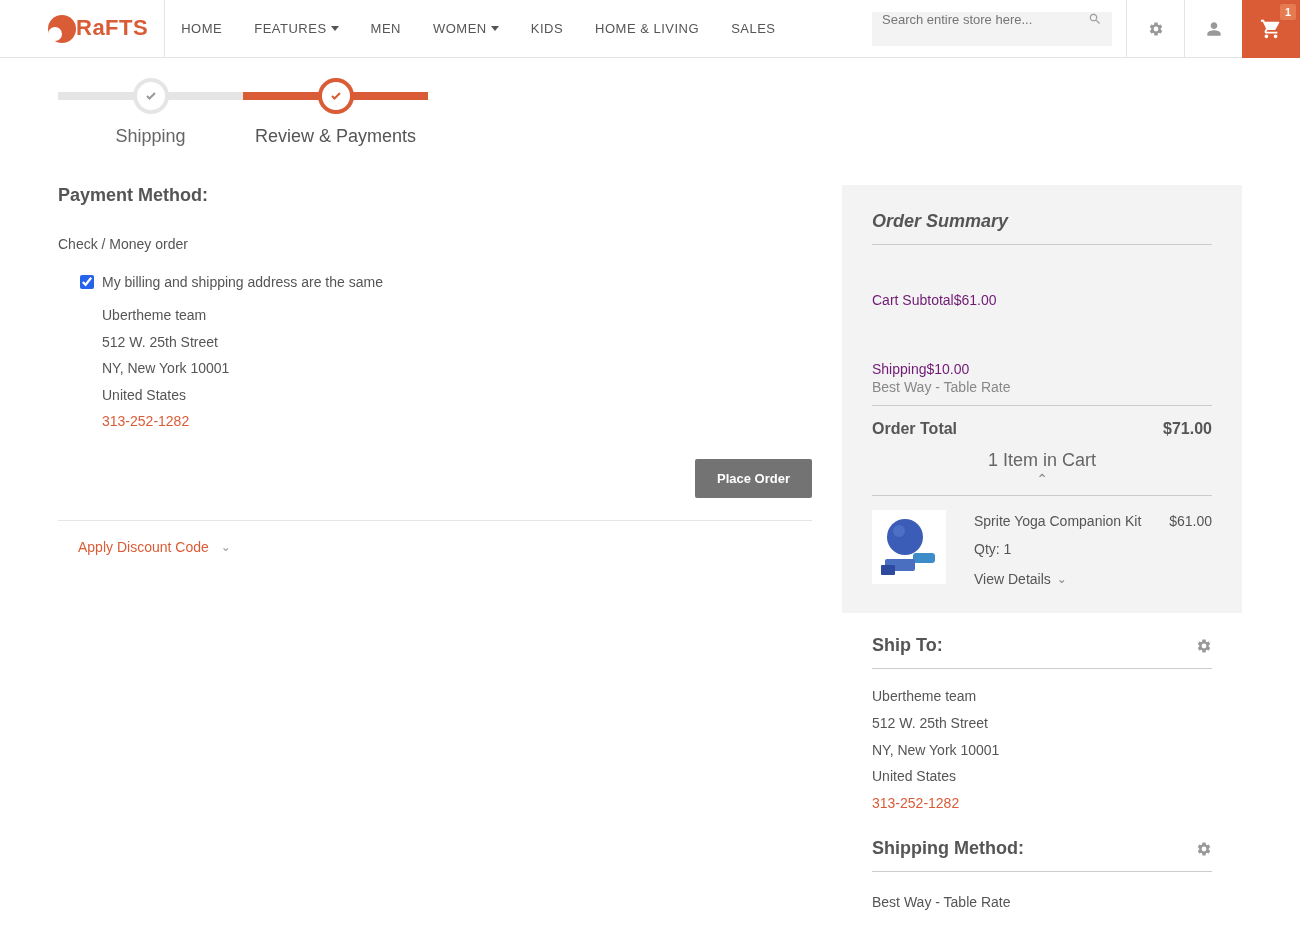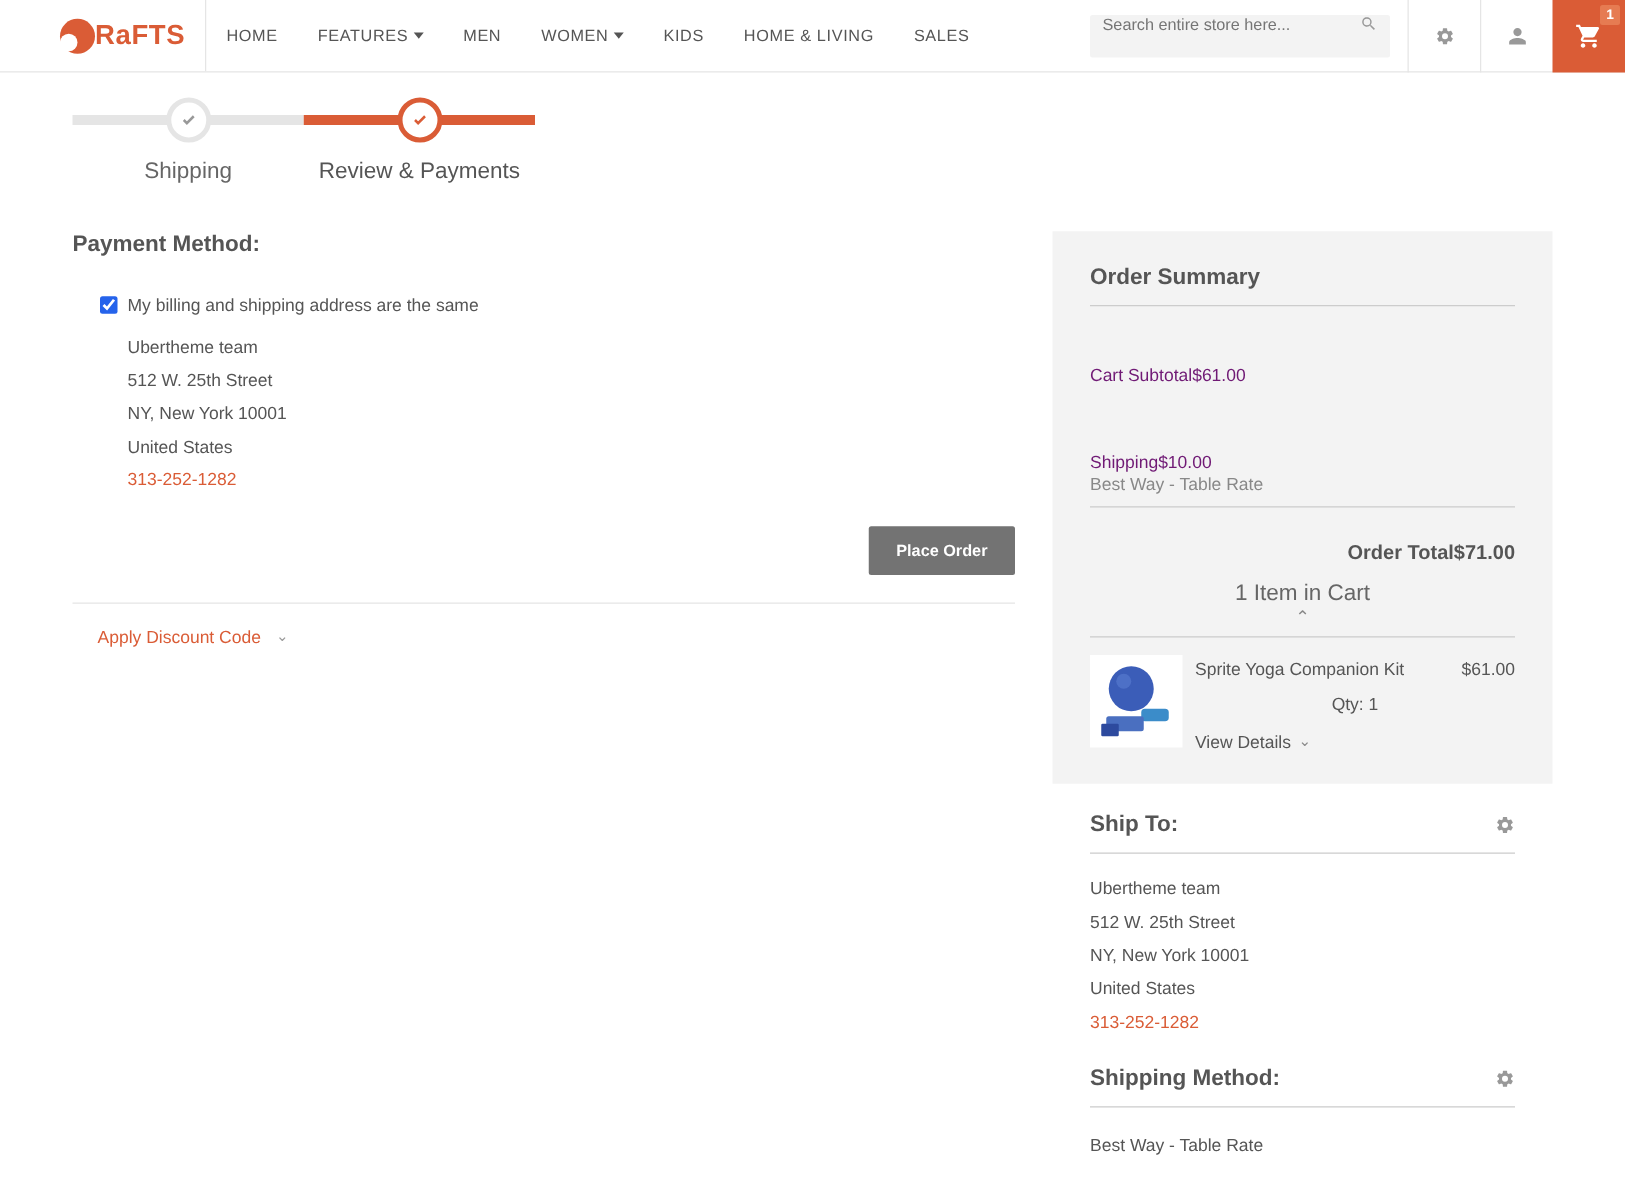--- a/index.html
+++ b/index.html
@@ -54,29 +54,29 @@
     .address-block .phone { color: #da5c36; }
     .place-order-row { display: flex; justify-content: flex-end; margin-top: 24px; padding-bottom: 22px; }
     .place-order-btn { background: #737373; color: #fff; border: none; padding: 12px 22px; font-size: 13px; font-weight: bold; cursor: pointer; border-radius: 2px; }
     .divider { border-top: 1px solid #e5e5e5; }
     .discount-row { display: flex; align-items: center; gap: 12px; padding-top: 18px; margin-left: 20px; cursor: pointer; }
     .discount-row span.label { color: #da5c36; font-size: 14px; }
     .discount-row .chev { color: #999; font-size: 12px; }
     
     
     .order-summary { background: #f3f3f3; padding: 26px 30px 22px; }
-    .os-title { font-size: 18px; font-weight: bold; color: #555; border-bottom: 1px solid #ccc; padding-bottom: 12px; margin-bottom: 14px; }
+    .os-title { font-size: 18px; font-weight: bold; color: #555; border-bottom: 1px solid #ccc; padding-bottom: 12px; margin-bottom: 14px; font-style: italic; }
     .os-row { display: flex; justify-content: flex-start; font-size: 14px; padding: 6px 0; color: #701a75; margin-top: 41px; }
     .os-row .amount { font-weight: normal; }
     .os-ship-detail { font-size: 14px; color: #888; margin-top: -4px; margin-bottom: 6px; }
-    .os-total-row { display: flex; justify-content: flex-end; font-size: 16px; font-weight: bold; color: #555; border-top: 1px solid #ccc; padding-top: 28px; margin-top: 10px; }
+    .os-total-row { display: flex; justify-content: space-between; font-size: 16px; font-weight: bold; color: #555; border-top: 1px solid #ccc; padding-top: 14px; margin-top: 10px; }
     .cart-items-toggle { display: flex; justify-content: flex-end; align-items: center; padding: 12px 0 8px; border-bottom: 1px solid #ccc; cursor: pointer; flex-direction: column; }
     .cart-items-toggle .txt { font-size: 18px; color: #666; }
     .cart-items-toggle .chev-up { color: #888; font-size: 14px; }
-    .cart-item { display: flex; gap: 10px; padding-top: 14px; text-align: center; }
+    .cart-item { display: flex; gap: 28px; padding-top: 14px; }
     .cart-item-img { width: 74px; height: 74px; background: #fff; display: flex; align-items: center; justify-content: center; }
     .cart-item-img svg { width: 64px; height: 64px; }
     .cart-item-info { flex: 1; font-size: 14px; color: #555; line-height: 1.7; }
     .cart-item-info .row1 { display: flex; justify-content: space-between; }
     .cart-item-info .name { }
     .cart-item-info .price { font-weight: normal; }
     .cart-item-info .qty { margin-top: 4px; }
     .cart-item-info .view-details { margin-top: 6px; display: flex; align-items: center; gap: 6px; cursor: pointer; }
     .cart-item-info .view-details .chev { color: #888; font-size: 12px; }
     
@@ -172,20 +172,21 @@
           </svg>
       </div>
       <div class="step-label">Review &amp; Payments</div>
     </div>
   </div>
 
   <div class="content-row">
 
     <div class="main-col">
       <div class="section-title">Payment Method:</div>
+      <div class="pay-method-label">Check / Money order</div>
       <div class="same-address-row">
         <input type="checkbox" checked="" style="">
         <label>My billing and shipping address are the same</label>
       </div>
       <div class="address-block">
         <div>Ubertheme team</div>
         <div>512 W. 25th Street</div>
         <div>NY, New York 10001</div>
         <div>United States</div>
         <div class="phone">313-252-1282</div>

